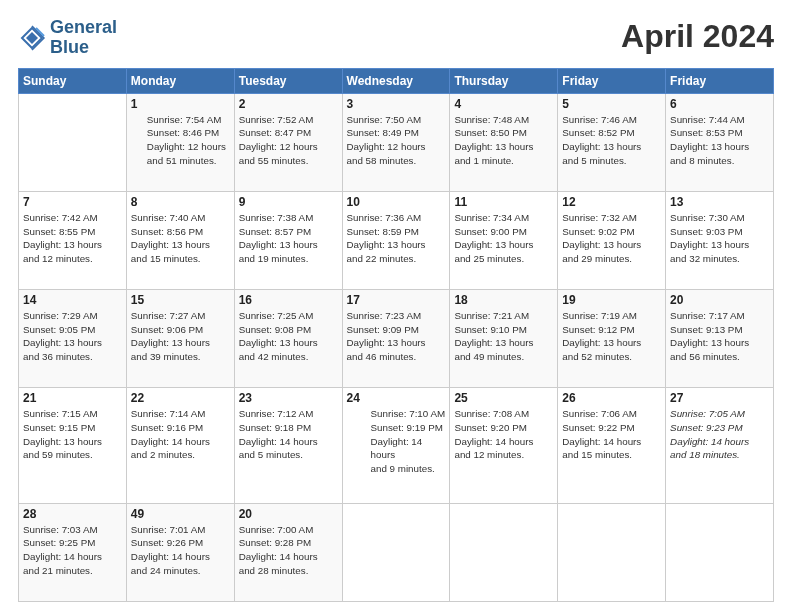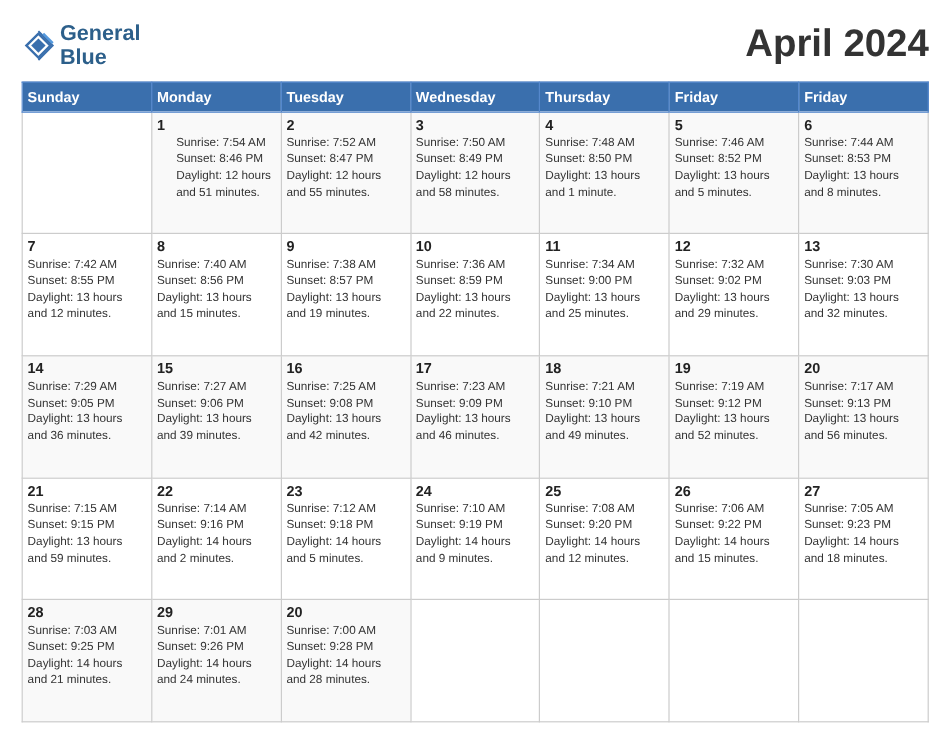--- a/index.html
+++ b/index.html
@@ -296,57 +296,57 @@
           </td>
           <td>
             <span class="day-number">23</span>
             <div class="day-info" style="white-space: pre-line;">Sunrise: 7:12 AM
 Sunset: 9:18 PM
 Daylight: 14 hours
 and 5 minutes.</div>
           </td>
           <td>
             <span class="day-number">24</span>
-            <div class="day-info" style="white-space: pre-line;">Sunrise: 7:10 AM
+            <div class="day-info" style="white-space: pre-line; margin-left: 24px;">Sunrise: 7:10 AM
 Sunset: 9:19 PM
 Daylight: 14 hours
 and 9 minutes.</div>
           </td>
           <td>
             <span class="day-number">25</span>
             <div class="day-info" style="white-space: pre-line;">Sunrise: 7:08 AM
 Sunset: 9:20 PM
 Daylight: 14 hours
 and 12 minutes.</div>
           </td>
           <td>
             <span class="day-number">26</span>
             <div class="day-info" style="white-space: pre-line;">Sunrise: 7:06 AM
 Sunset: 9:22 PM
 Daylight: 14 hours
 and 15 minutes.</div>
           </td>
           <td>
             <span class="day-number">27</span>
-            <div class="day-info" style="white-space: pre-line;">Sunrise: 7:05 AM
+            <div class="day-info" style="white-space: pre-line; font-style: italic;">Sunrise: 7:05 AM
 Sunset: 9:23 PM
 Daylight: 14 hours
 and 18 minutes.</div>
           </td>
         </tr>
         <tr>
           <td>
             <span class="day-number">28</span>
             <div class="day-info" style="white-space: pre-line;">Sunrise: 7:03 AM
 Sunset: 9:25 PM
 Daylight: 14 hours
 and 21 minutes.</div>
           </td>
           <td>
-            <span class="day-number">29</span>
+            <span class="day-number">49</span>
             <div class="day-info" style="white-space: pre-line;">Sunrise: 7:01 AM
 Sunset: 9:26 PM
 Daylight: 14 hours
 and 24 minutes.</div>
           </td>
           <td>
             <span class="day-number">20</span>
             <div class="day-info" style="white-space: pre-line;">Sunrise: 7:00 AM
 Sunset: 9:28 PM
 Daylight: 14 hours

